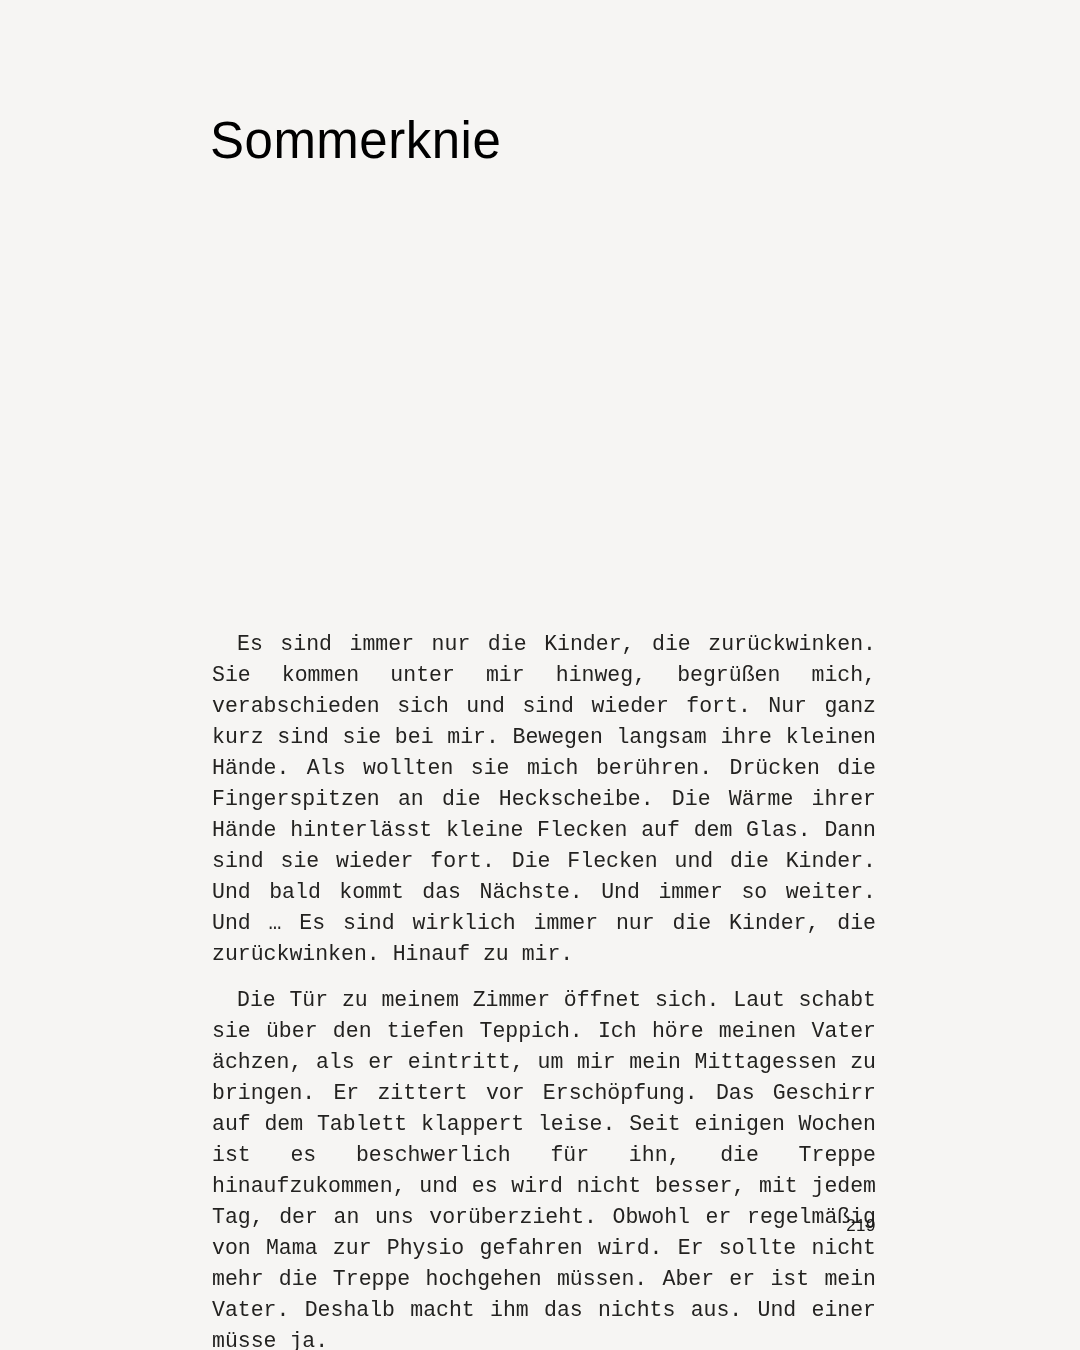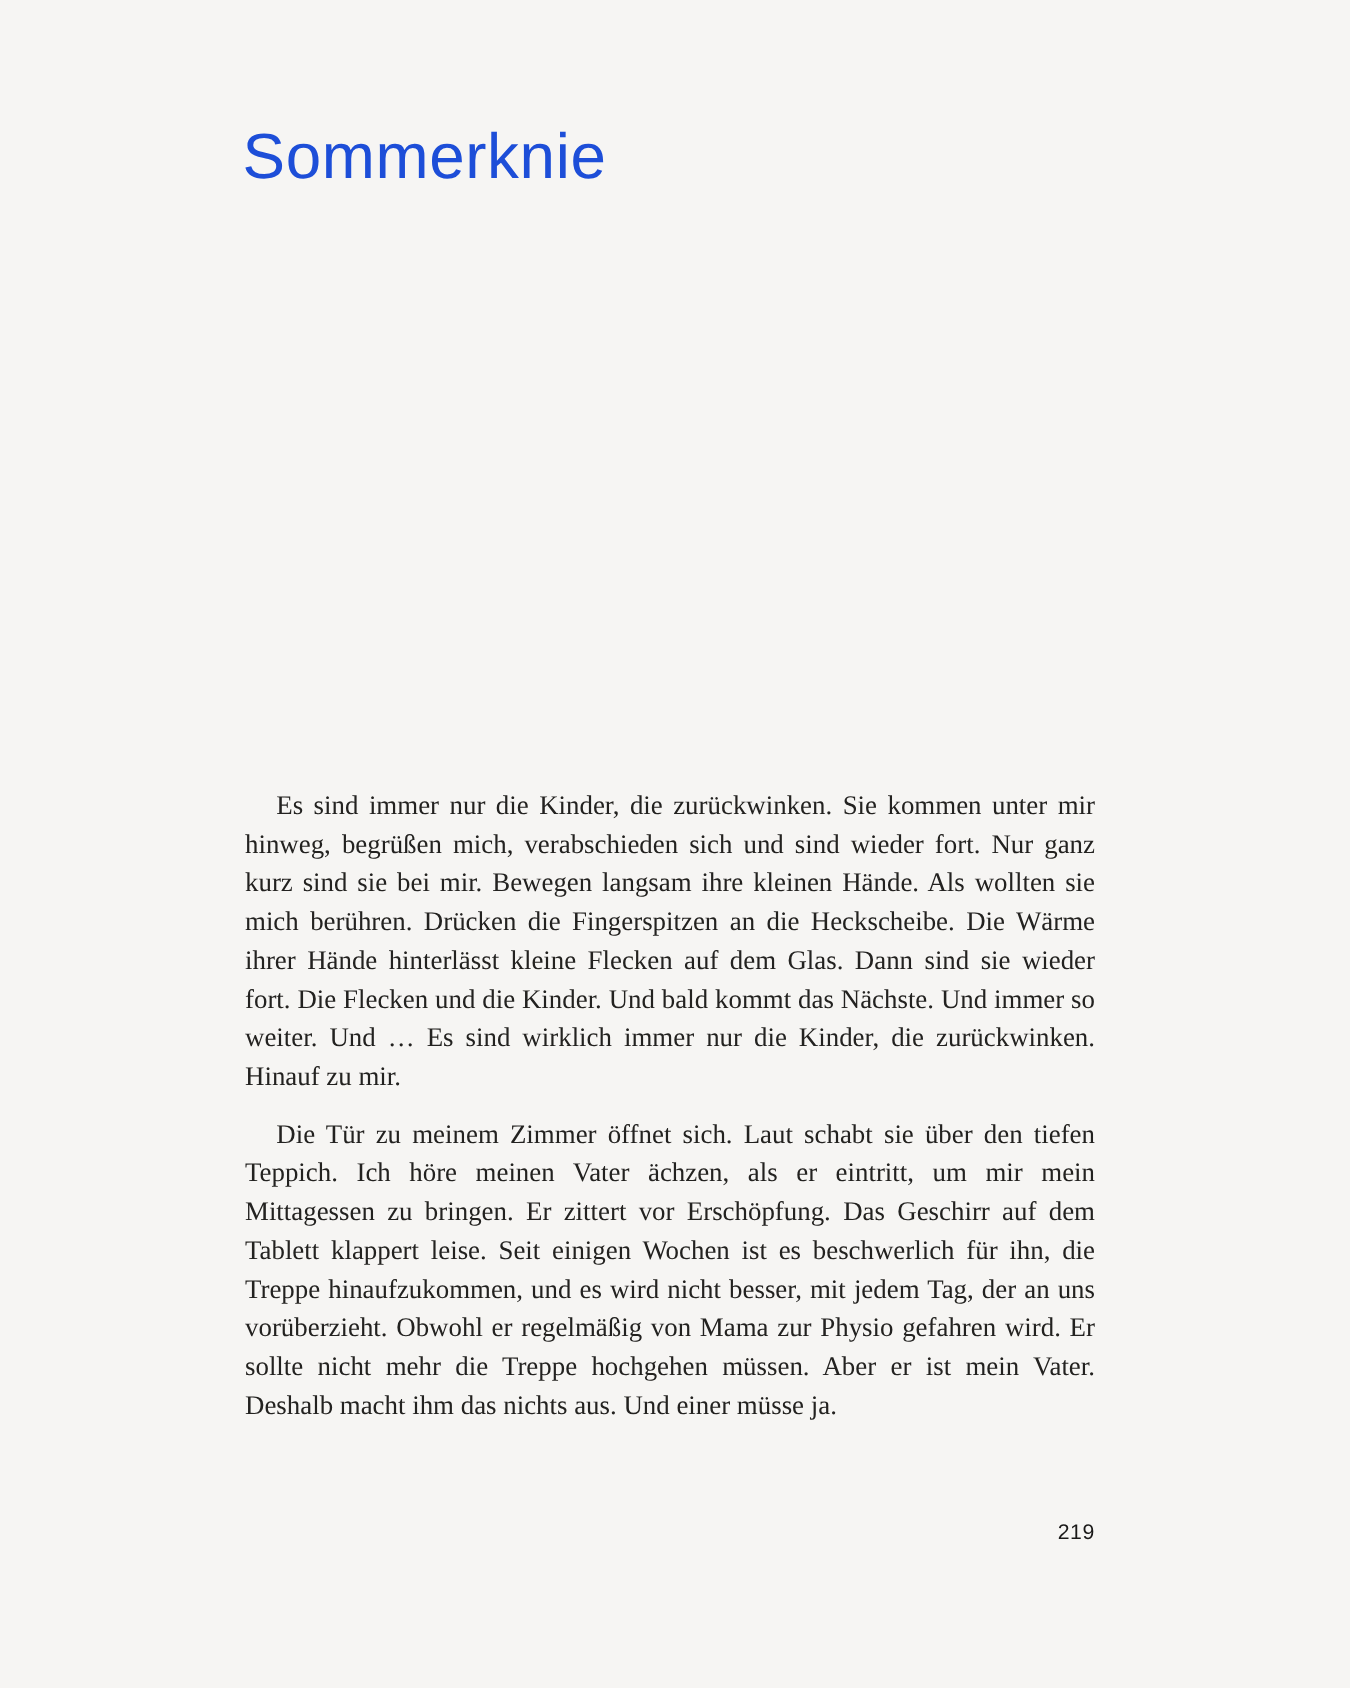--- a/index.html
+++ b/index.html
@@ -17,42 +17,43 @@
     position: relative;
     width: 1080px;
     height: 1350px;
     background: #f6f5f3;
     color: #1e1d1b;
   }
   .chapter-title {
     position: absolute;
     left: 194px;
     top: 97px;
-    margin: 0;
+    margin: 16px;
     font-family: "Liberation Sans", "DejaVu Sans", sans-serif;
     font-weight: 500;
     font-size: 51px;
     line-height: 1.1;
     letter-spacing: 0.5px;
-    color: #1d4ed8;
+    color: #000000;
   }
   .body-text {
     position: absolute;
     left: 196px;
     top: 629px;
     width: 680px;
     font-family: "Liberation Serif", "DejaVu Serif", serif;
     font-size: 21.5px;
     line-height: 31px;
     text-align: justify;
     color: #232220;
   }
   .body-text p {
-    margin: 0 0 15px 0;
+    margin: 0 0 15px 16px;
     text-indent: 25px;
+    font-family: Liberation Mono, monospace;
   }
   .body-text p:last-child {
     margin-bottom: 0;
   }
   .page-number {
     position: absolute;
     left: 196px;
     top: 1216px;
     width: 680px;
     text-align: right;

